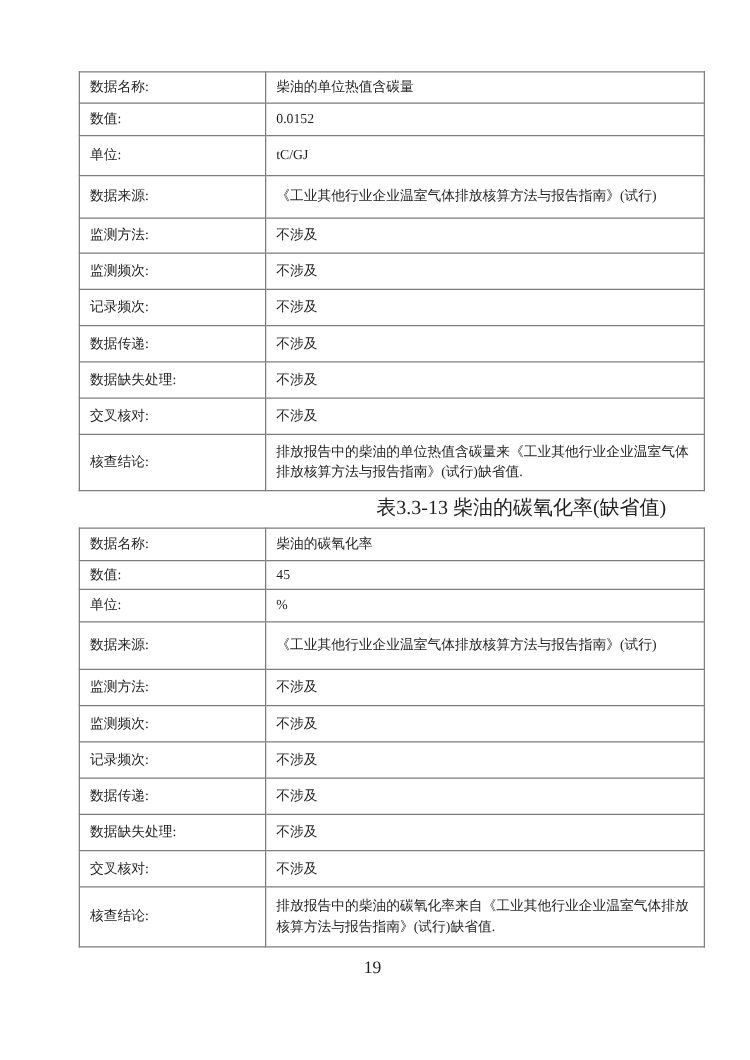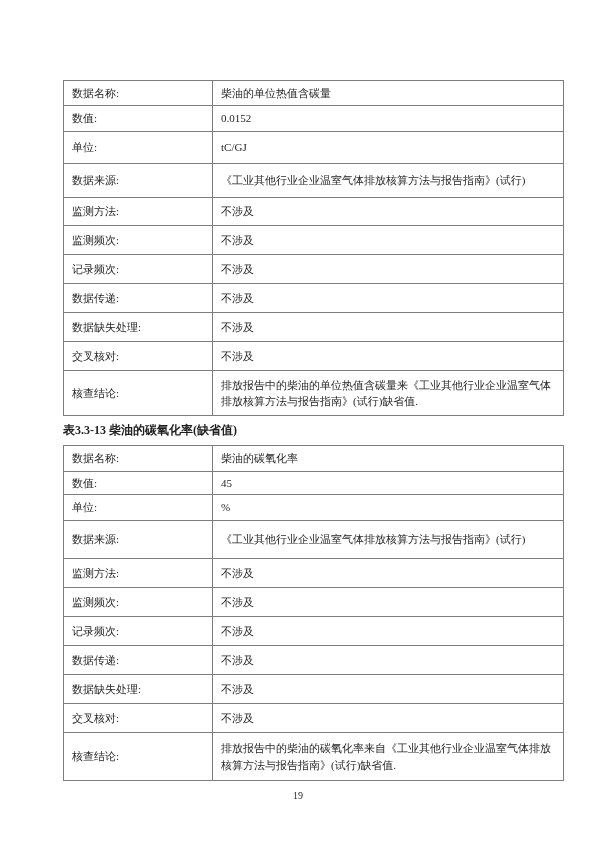--- a/index.html
+++ b/index.html
@@ -11,21 +11,21 @@
     width: 600px;
     height: 848px;
     font-family: "Liberation Serif", "DejaVu Serif", serif;
     color: #1f1f1f;
     position: relative;
     overflow: hidden;
   }
   .doc {
     position: absolute;
     left: 63px;
-    top: 80px;
+    top: 57px;
     width: 470px;
   }
   table.kv {
     width: 470px;
     border-collapse: collapse;
     table-layout: fixed;
   }
   table.kv td {
     border: 1px solid #7d7d7d;
     font-size: 11px;
@@ -59,31 +59,31 @@
   .t2 tr:nth-child(5)  { height: 29px; }
   .t2 tr:nth-child(6)  { height: 29px; }
   .t2 tr:nth-child(7)  { height: 29px; }
   .t2 tr:nth-child(8)  { height: 29px; }
   .t2 tr:nth-child(9)  { height: 29px; }
   .t2 tr:nth-child(10) { height: 29px; }
   .t2 tr:nth-child(11) { height: 48px; }
 
   .caption {
     width: 470px;
-    text-align: left;
-    font-weight: bold;
-    font-size: 12px;
+    text-align: right;
+    font-weight: normal;
+    font-size: 16px;
     line-height: 16px;
     margin-top: 6px;
     margin-bottom: 7px;
   }
   .page-number {
     width: 470px;
     text-align: center;
-    font-size: 10px;
+    font-size: 14px;
     margin-top: 9px;
   }
 </style>
 </head>
 <body>
 
 <div class="doc">
 
   <table class="kv t1">
     <tbody>

